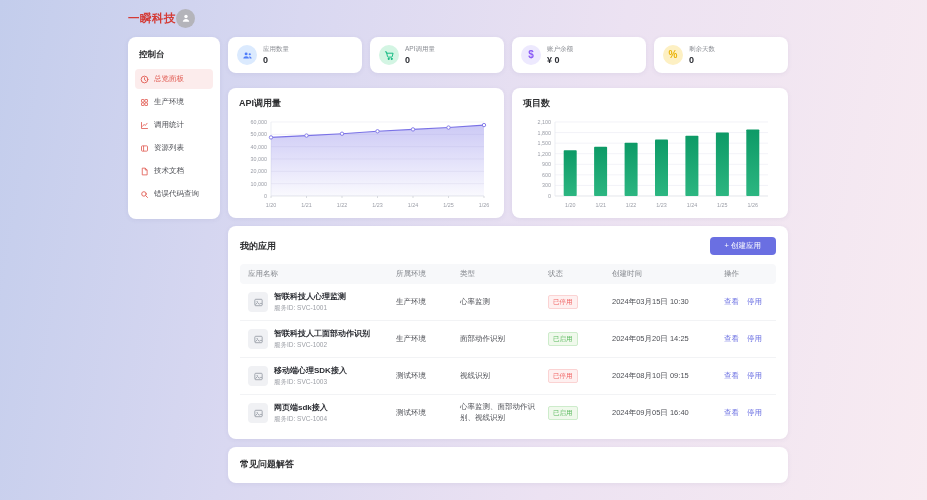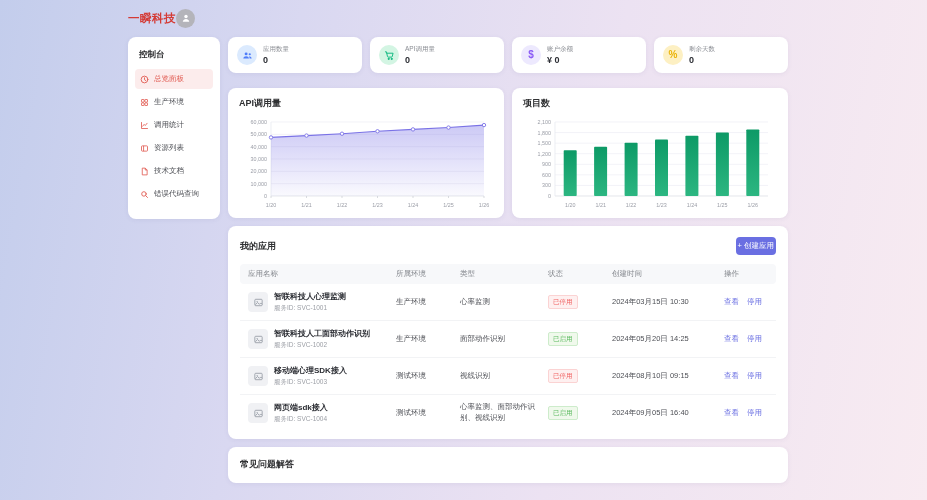--- a/index.html
+++ b/index.html
@@ -48,21 +48,21 @@
   .charts-row { display:flex; gap:8px; margin-top:15px; }
   .chart-card { flex:1; padding:9px 11px 8px; }
   .card-title { font-size:9px; font-weight:bold; color:#303133; }
   .chart-box { margin-top:6px; }
   .chart-box svg { display:block; }
 
   
   .apps-card { margin-top:8px; padding:11px 12px 8px; }
   .apps-head { display:flex; align-items:center; justify-content:space-between; }
   .create-btn { background:#6a6fe2; color:#fff; font-size:7.5px; border:none; border-radius:4px;
-    padding:4px 2px; cursor:pointer; }
+    padding:4px 15px; cursor:pointer; }
   .t-grid { display:grid; grid-template-columns:148px 64px 88px 64px 112px 1fr; align-items:center; }
   .t-header { background:#f7f8fa; border-radius:4px; margin-top:9px; padding:5px 8px;
     font-size:7.5px; color:#85888e; }
   .t-row { padding:7px 8px; border-bottom:1px solid #f2f3f5; font-size:7.5px; color:#4d4f55; }
   .t-row:last-child { border-bottom:none; }
   .name-cell { display:flex; align-items:center; gap:6px; padding-right:8px; }
   .app-icon { width:20px; height:20px; background:#f0f1f4; border-radius:4px; color:#9aa0a8;
     display:flex; align-items:center; justify-content:center; flex:0 0 20px; }
   .app-icon svg { width:11px; height:11px; }
   .app-name { font-size:8px; font-weight:bold; color:#2b2d33; white-space:nowrap; }

